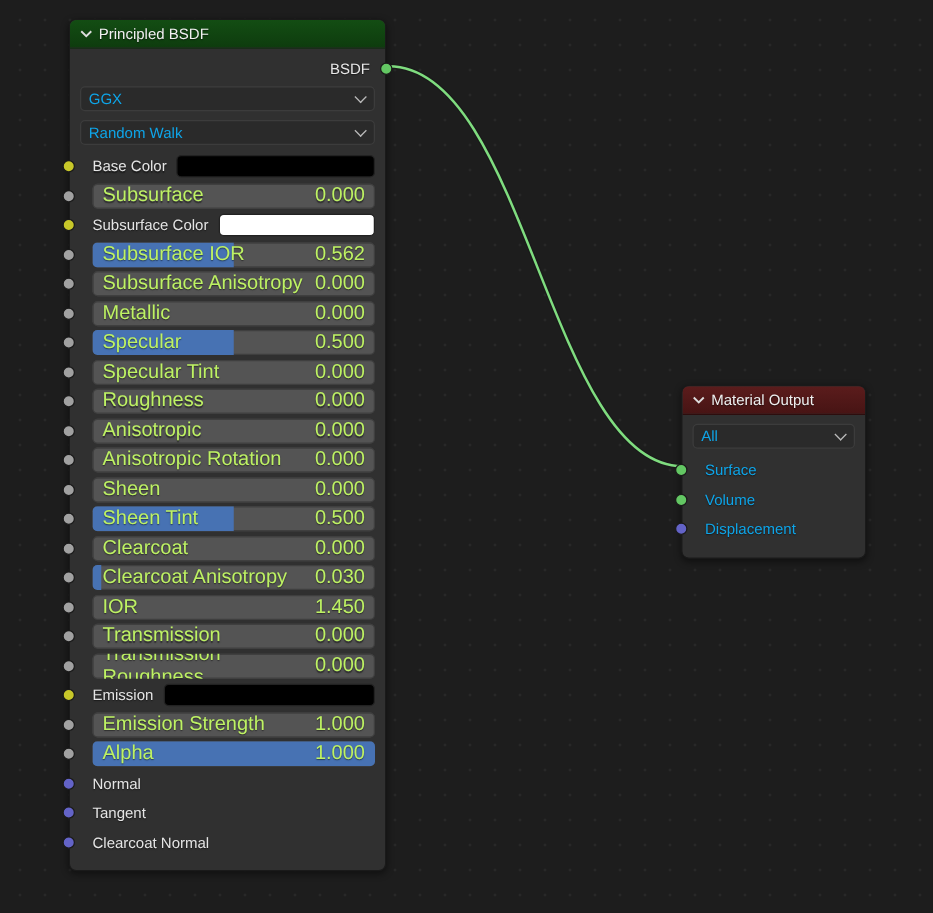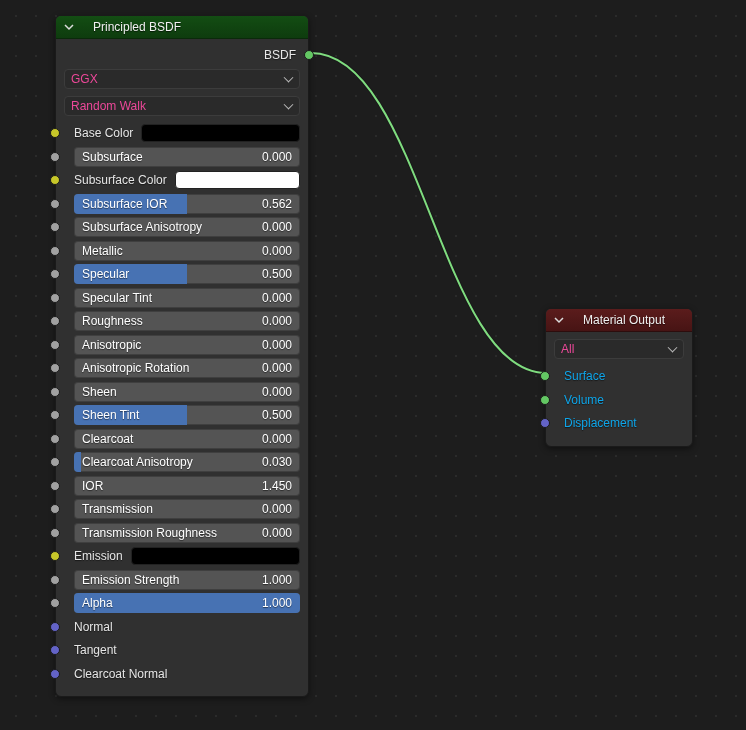--- a/index.html
+++ b/index.html
@@ -25,21 +25,21 @@
   }
   .node-header {
     display: flex;
     align-items: center;
     padding: 4px 8px;
     border-radius: 5px 5px 0 0;
     font-weight: 500;
     font-size: 12px;
     color: #f0f0f0;
     text-shadow: 0 1px 1px rgba(0,0,0,0.6);
-    gap: 19px;
+    gap: 5px;
   }
   .hdr-bsdf { background: linear-gradient(#134d13, #0e3c0e); border-bottom:1px solid #0a2a0a; }
   .hdr-out  { background: linear-gradient(#5b1c1c, #471414); border-bottom:1px solid #2d0d0d; }
   .chev svg { display:block; }
   .node-body { padding: 6px 8px 10px 8px; }
   .row {
     display: flex;
     align-items: center;
     height: 22px;
     margin-bottom: 1.5px;
@@ -49,21 +49,21 @@
   .out-label { color: #e8e8e8; text-shadow: 0 1px 1px rgba(0,0,0,0.5); }
   .dropdown {
     flex: 1;
     height: 20px;
     background: #2a2a2a;
     border: 1px solid #3c3c3c;
     border-radius: 4px;
     display: flex;
     align-items: center;
     padding: 0 6px;
-    color: #ec4899;
+    color: #0ea5e9;
     position: relative;
     margin-left: 10px;
   }
   .dropdown::after {
     content: "";
     position: absolute;
     right: 7px;
     top: 50%;
     width: 6px; height: 6px;
     border-right: 1.5px solid #bbb;
@@ -99,22 +99,22 @@
     box-shadow: inset 0 0 0 1px rgba(0,0,0,0.25);
   }
   .slider .fill {
     position: absolute;
     left: 0; top: 0; bottom: 0;
     background: #4772b3;
   }
   .slider .name, .slider .val {
     position: relative;
     z-index: 1;
-    color: #ffffff;
-    font-size: 12px;
+    color: #bef264;
+    font-size: 16px;
     text-shadow: 0 1px 1px rgba(0,0,0,0.5);
   }
   .sock {
     position: absolute;
     width: 10px;
     height: 10px;
     border-radius: 50%;
     border: 1px solid #1a1a1a;
     top: 50%;
     transform: translateY(-50%);

